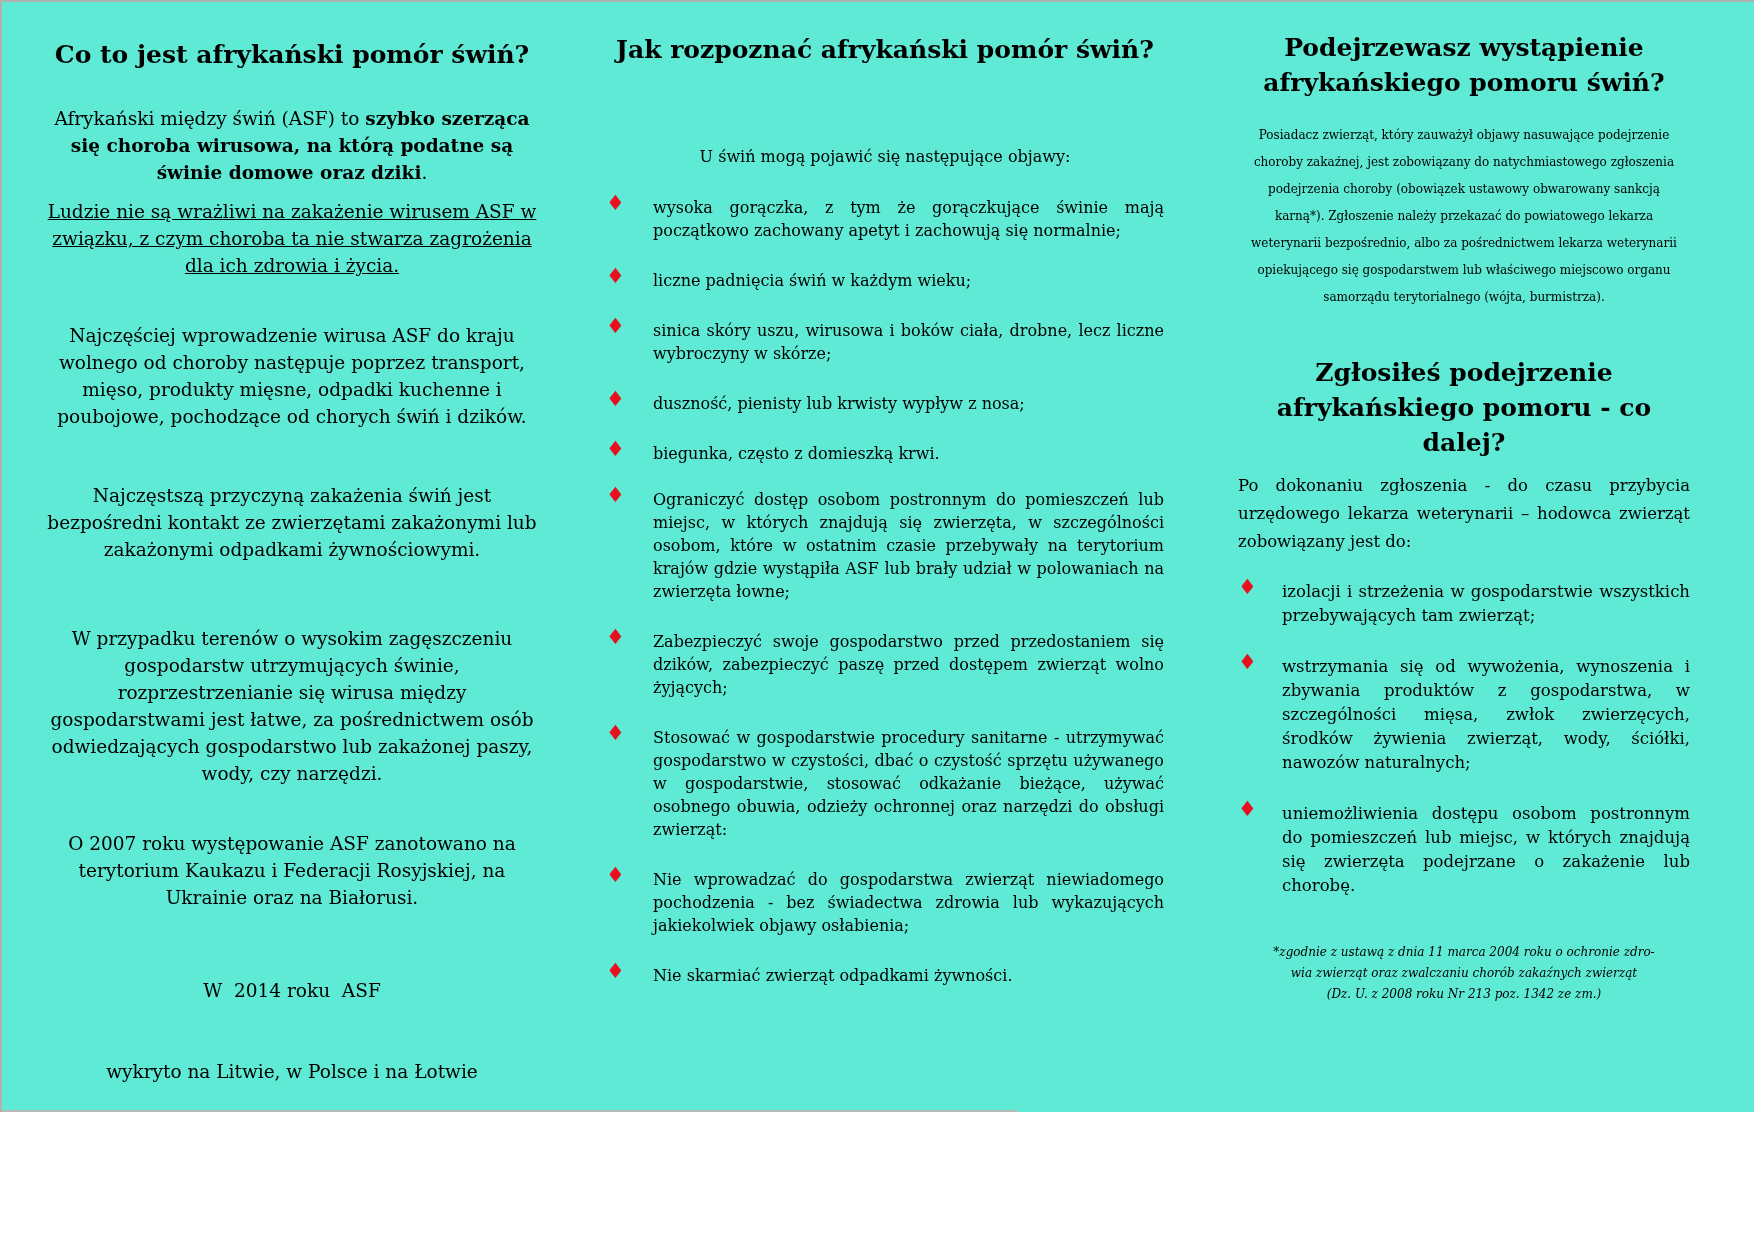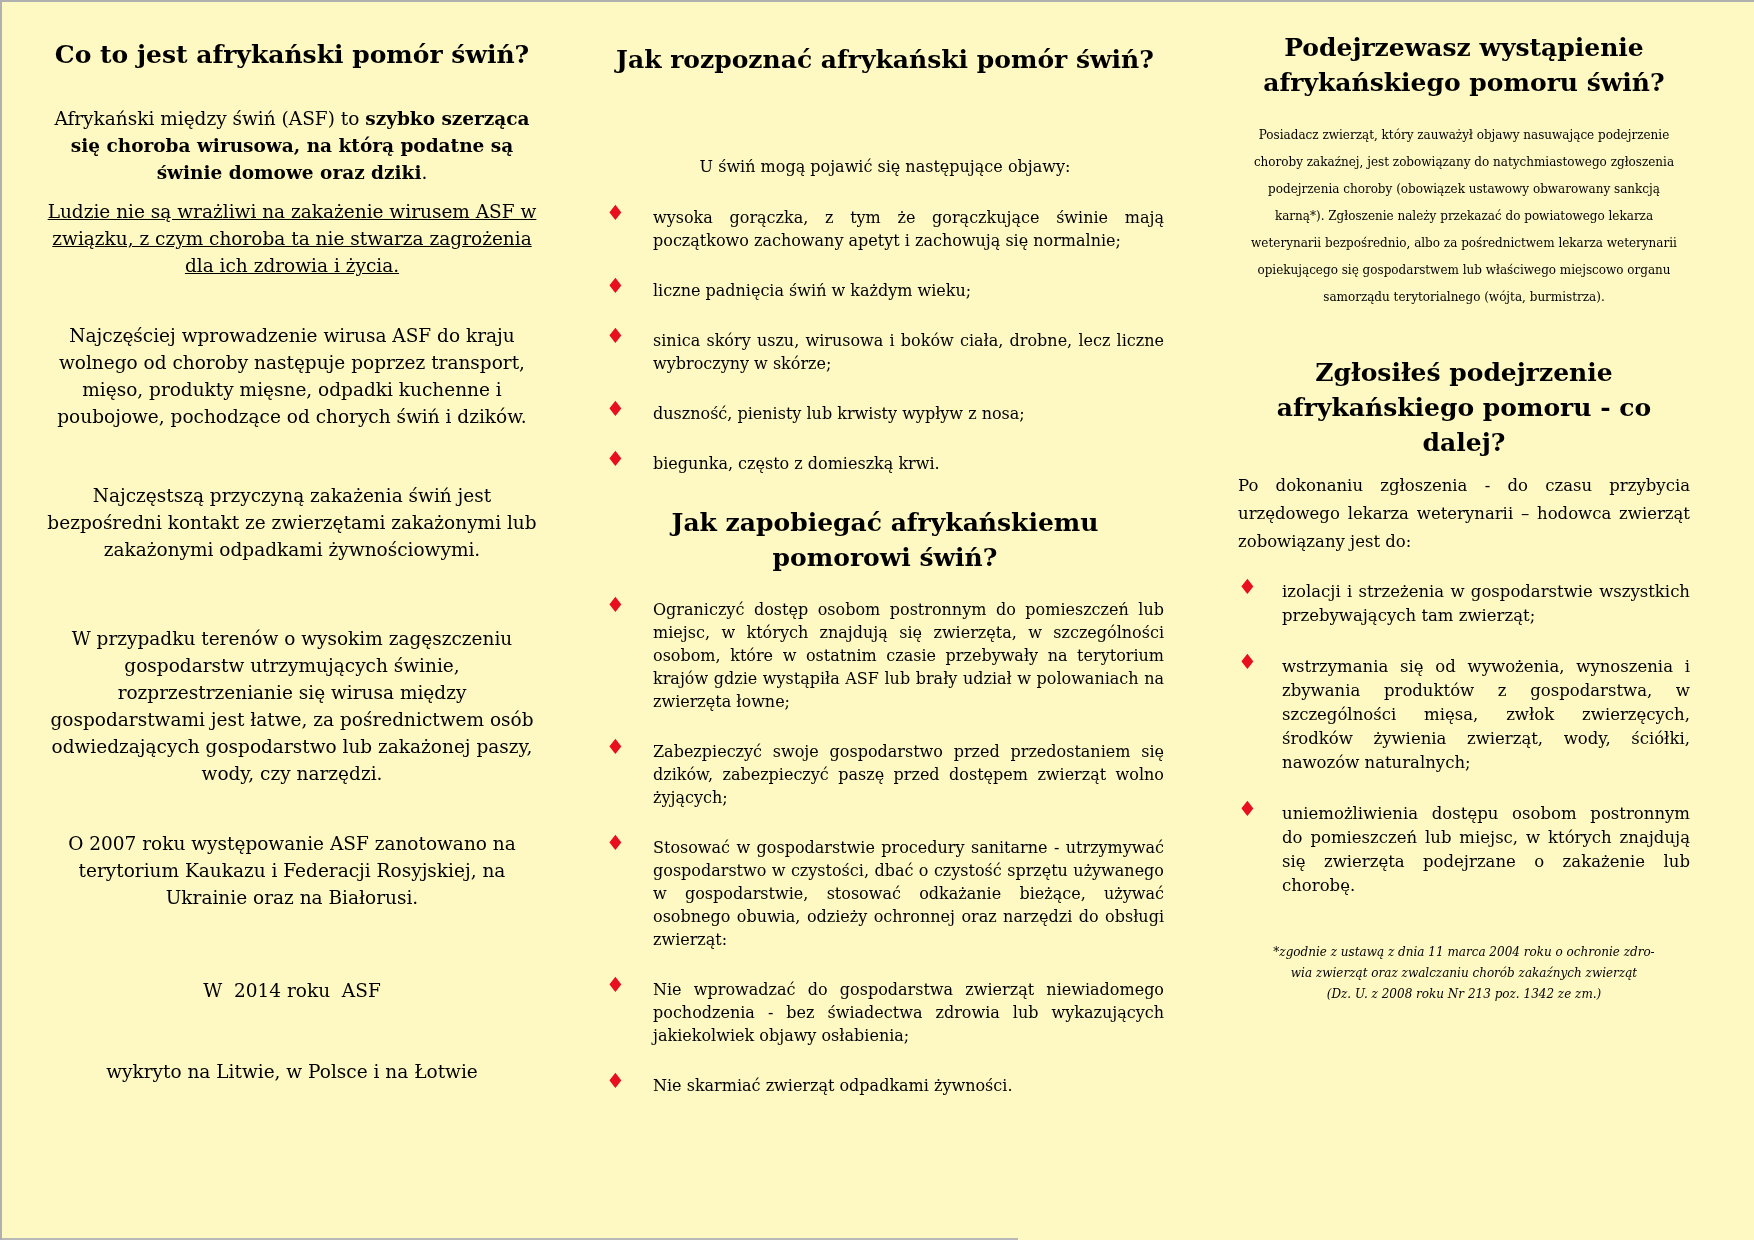--- a/index.html
+++ b/index.html
@@ -1,21 +1,21 @@
 <!DOCTYPE html>
 <html lang="pl" style="--bullet-red: #e8101e;"><head>
 <meta charset="utf-8">
 <style>
   html, body { margin:0; padding:0; background:#ffffff; }
   .page {
     position:relative;
     width:1754px;
-    height:1240px;
+    height:1112px;
     box-sizing:border-box;
-    background:#fef9c3;
+    background:#5eead4;
     border-left:2px solid #b0b0b0;
     border-top:2px solid #b0b0b0;
     font-family:"DejaVu Serif", serif;
     color:#000000;
     overflow:hidden;
   }
   .bottom-scan-edge {
     position:absolute; left:0; bottom:0; width:58%; height:2px; background:#b8b8b8;
   }
   .col { position:absolute; top:0; }
@@ -30,21 +30,21 @@
   .p3 { margin-top:43px !important; }
   .p4 { margin-top:52px !important; }
   .p5 { margin-top:62px !important; }
   .p6 { margin-top:43px !important; }
   .p7 { margin-top:12px !important; }
   .keep-spaces { white-space:pre-wrap; }
   .line { display:block; }
 
   
   .col2 { left:604px; top:30px; width:558px; font-size:16px; line-height:23px; }
-  .col2 .heading.h-c2-1 { margin-top:10px; }
+  .col2 .heading.h-c2-1 { }
   .c2intro { margin:78px 0 0; text-align:center; }
   .bullets { list-style:none; margin:0; padding:0 0 0 47px; }
   .bullets li { position:relative; text-align:justify; margin:0 0 27px 0; }
   .bullets li:last-child { margin-bottom:0; }
   .diamond {
     position:absolute; left:-47px; top:-3px;
     color:var(--bullet-red, #e8101e);
     font-size:21px; line-height:1;
   }
   .c2list1 { margin-top:28px; }
@@ -100,21 +100,20 @@
         <li class="bullet-item">
         <span class="diamond">♦</span>
         <span class="btxt">duszność, pienisty lub krwisty wypływ z nosa;</span>
       </li>
         <li class="bullet-item">
         <span class="diamond">♦</span>
         <span class="btxt">biegunka, często z domieszką krwi.</span>
       </li>
       </ul>
 
-    <h2 class="heading h-c2-2">Jak zapobiegać afrykańskiemu pomorowi świń?</h2>
 
     <ul class="bullets c2list2">
         <li class="bullet-item">
         <span class="diamond">♦</span>
         <span class="btxt">Ograniczyć dostęp osobom postronnym do pomieszczeń lub miejsc, w których znajdują się zwierzęta, w szczególności osobom, które w ostatnim czasie przebywały na terytorium krajów gdzie wystąpiła ASF lub brały udział w po­lowaniach na zwierzęta łowne;</span>
       </li>
         <li class="bullet-item">
         <span class="diamond">♦</span>
         <span class="btxt">Zabezpieczyć swoje gospodarstwo przed przedosta­niem się dzików, zabezpieczyć paszę przed dostę­pem zwierząt wolno żyjących;</span>
       </li>

